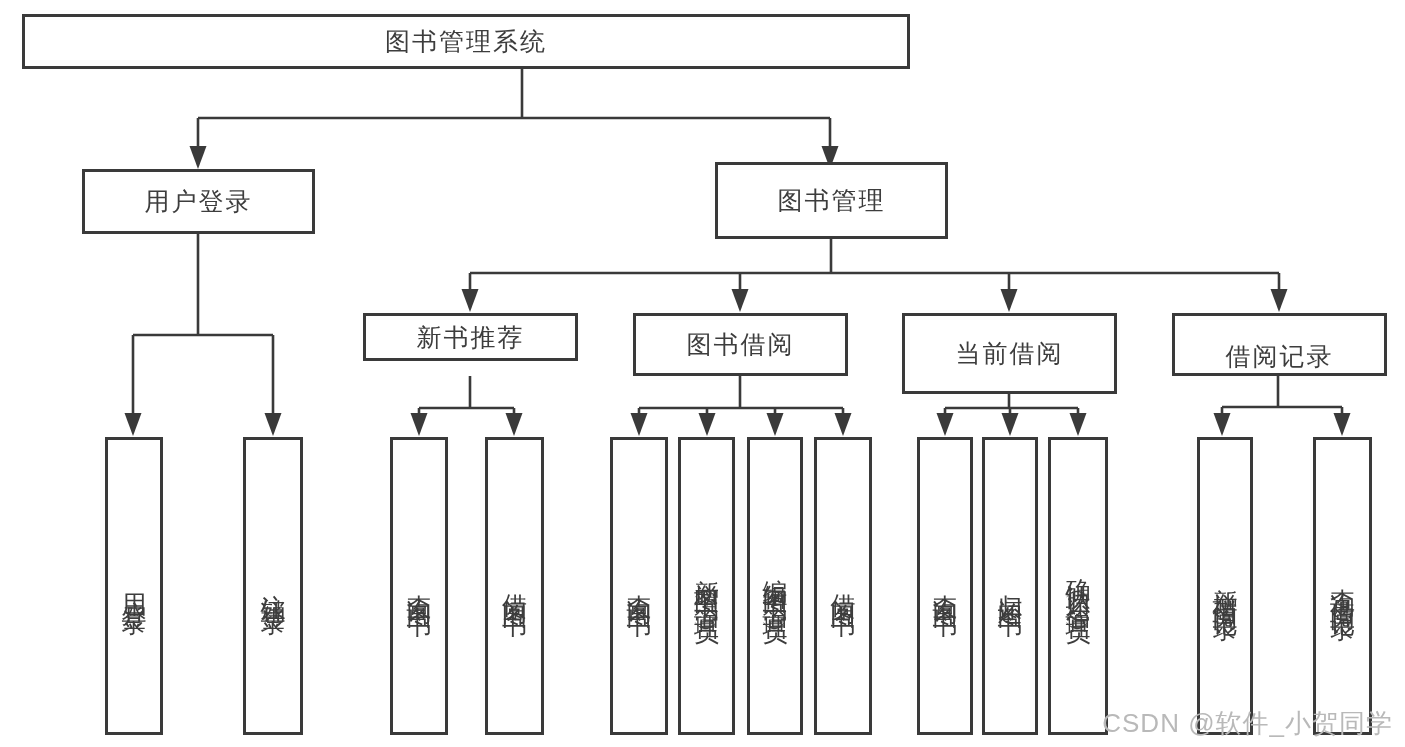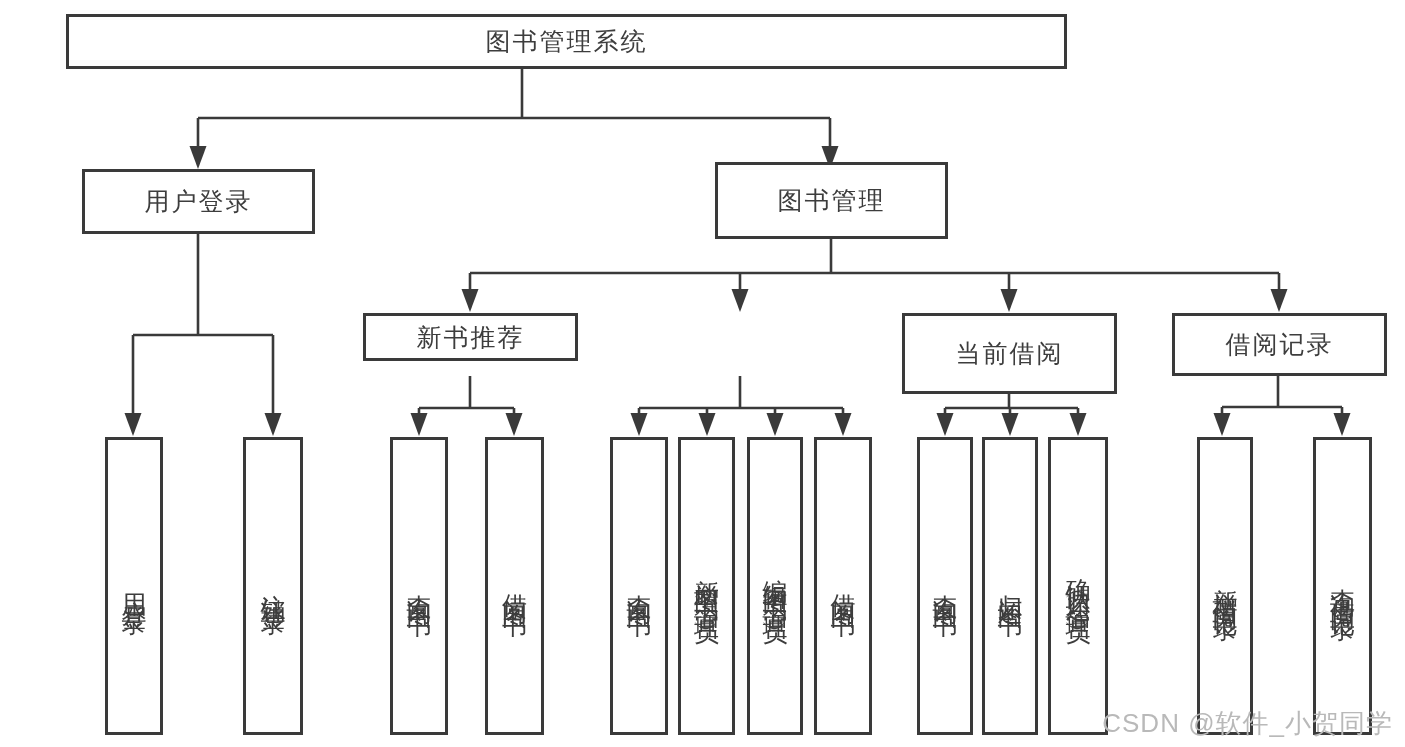--- a/index.html
+++ b/index.html
@@ -138,38 +138,41 @@
     <g>
       <line x1="1278" y1="376" x2="1278" y2="407"></line>
       <line x1="1222" y1="407" x2="1342" y2="407"></line>
       <line x1="1222" y1="407" x2="1222" y2="418"></line>
       <polygon points="1213.5,413 1230.5,413 1222,436"></polygon>
       <line x1="1342" y1="407" x2="1342" y2="418"></line>
       <polygon points="1333.5,413 1350.5,413 1342,436"></polygon>
     </g>
   </svg>
 
-  <div class="node hnode" style="left:22px; top:14px; width:1001px; height:55px;margin-left:44px;">
+  <div class="node hnode" style="left:22px; top:14px; width:888px; height:55px;">
     <span>图书管理系统</span>
   </div>
 
   <div class="node hnode" style="left:82px; top:169px; width:233px; height:65px;">
     <span>用户登录</span>
   </div>
   <div class="node hnode" style="left:715px; top:162px; width:233px; height:77px;">
     <span>图书管理</span>
   </div>
 
   <div class="node hnode" style="left:363px; top:313px; width:215px; height:48px;">
     <span>新书推荐</span>
   </div>
+  <div class="node hnode" style="left:633px; top:313px; width:215px; height:63px;">
+    <span>图书借阅</span>
+  </div>
   <div class="node hnode" style="left:902px; top:313px; width:215px; height:81px;">
     <span>当前借阅</span>
   </div>
-  <div class="node hnode" style="left:1172px; top:313px; width:215px; height:63px;">
+  <div class="node hnode" style="left:1172px; top:313px; width:215px; height:63px;align-items:flex-end;">
     <span>借阅记录</span>
   </div>
 
   <div class="node leaf" style="left:105px; top:437px; width:58px; height:298px;">
     <span>用户登录</span>
   </div>
   <div class="node leaf" style="left:243px; top:437px; width:60px; height:298px;">
     <span>注销登录</span>
   </div>
 

